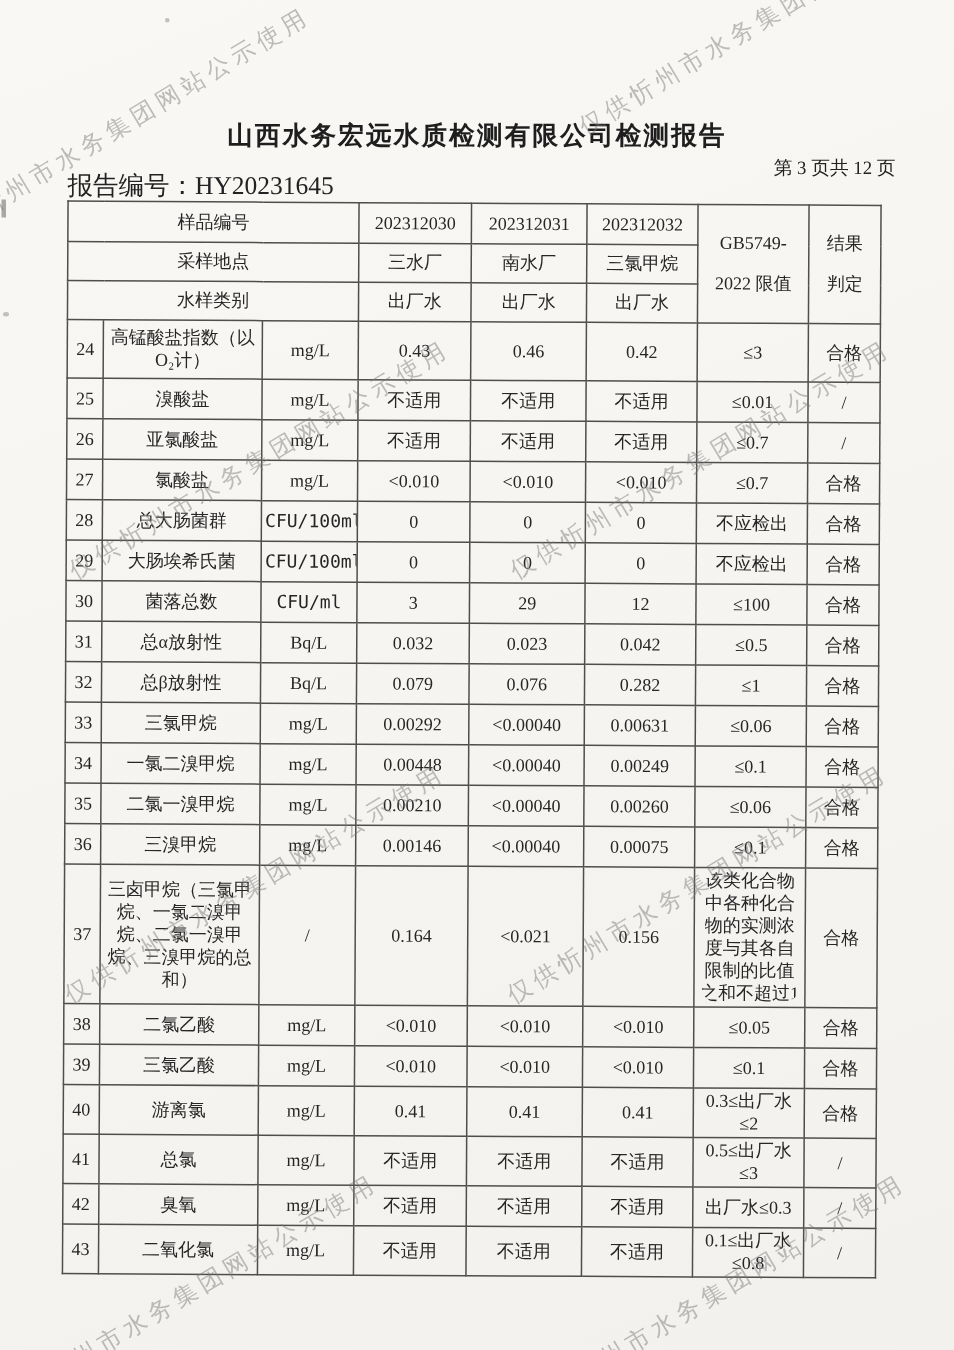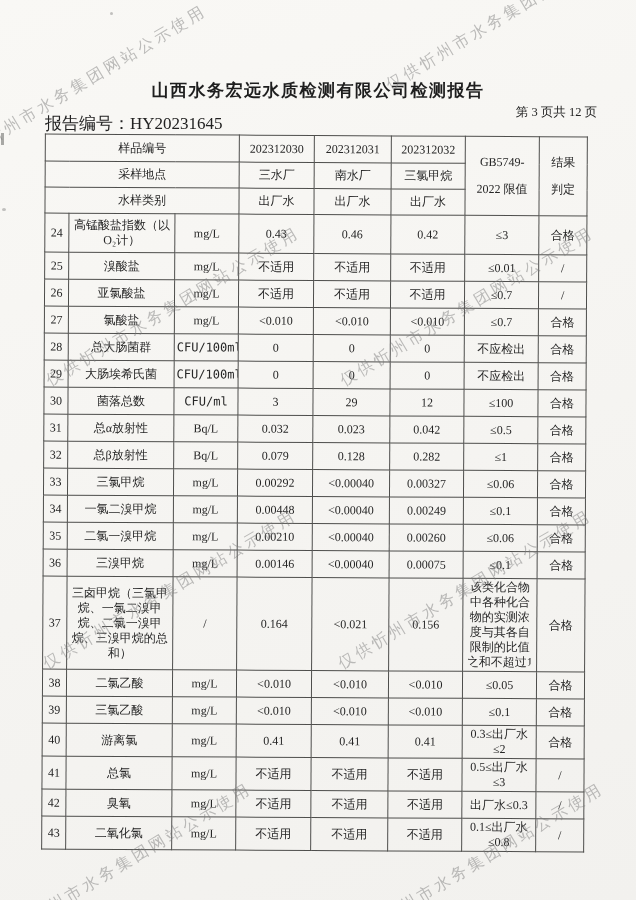--- a/index.html
+++ b/index.html
@@ -196,32 +196,32 @@
           <td>0.023</td>
           <td>0.042</td>
           <td>≤0.5</td>
           <td>合格</td>
         </tr>
         <tr>
           <td>32</td>
           <td class="name-cell">总β放射性</td>
           <td>Bq/L</td>
           <td>0.079</td>
-          <td>0.128</td>
+          <td>0.076</td>
           <td>0.282</td>
           <td>≤1</td>
           <td>合格</td>
         </tr>
         <tr>
           <td>33</td>
           <td class="name-cell">三氯甲烷</td>
           <td>mg/L</td>
           <td>0.00292</td>
           <td>&lt;0.00040</td>
-          <td>0.00327</td>
+          <td>0.00631</td>
           <td>≤0.06</td>
           <td>合格</td>
         </tr>
         <tr>
           <td>34</td>
           <td class="name-cell">一氯二溴甲烷</td>
           <td>mg/L</td>
           <td>0.00448</td>
           <td>&lt;0.00040</td>
           <td>0.00249</td>

